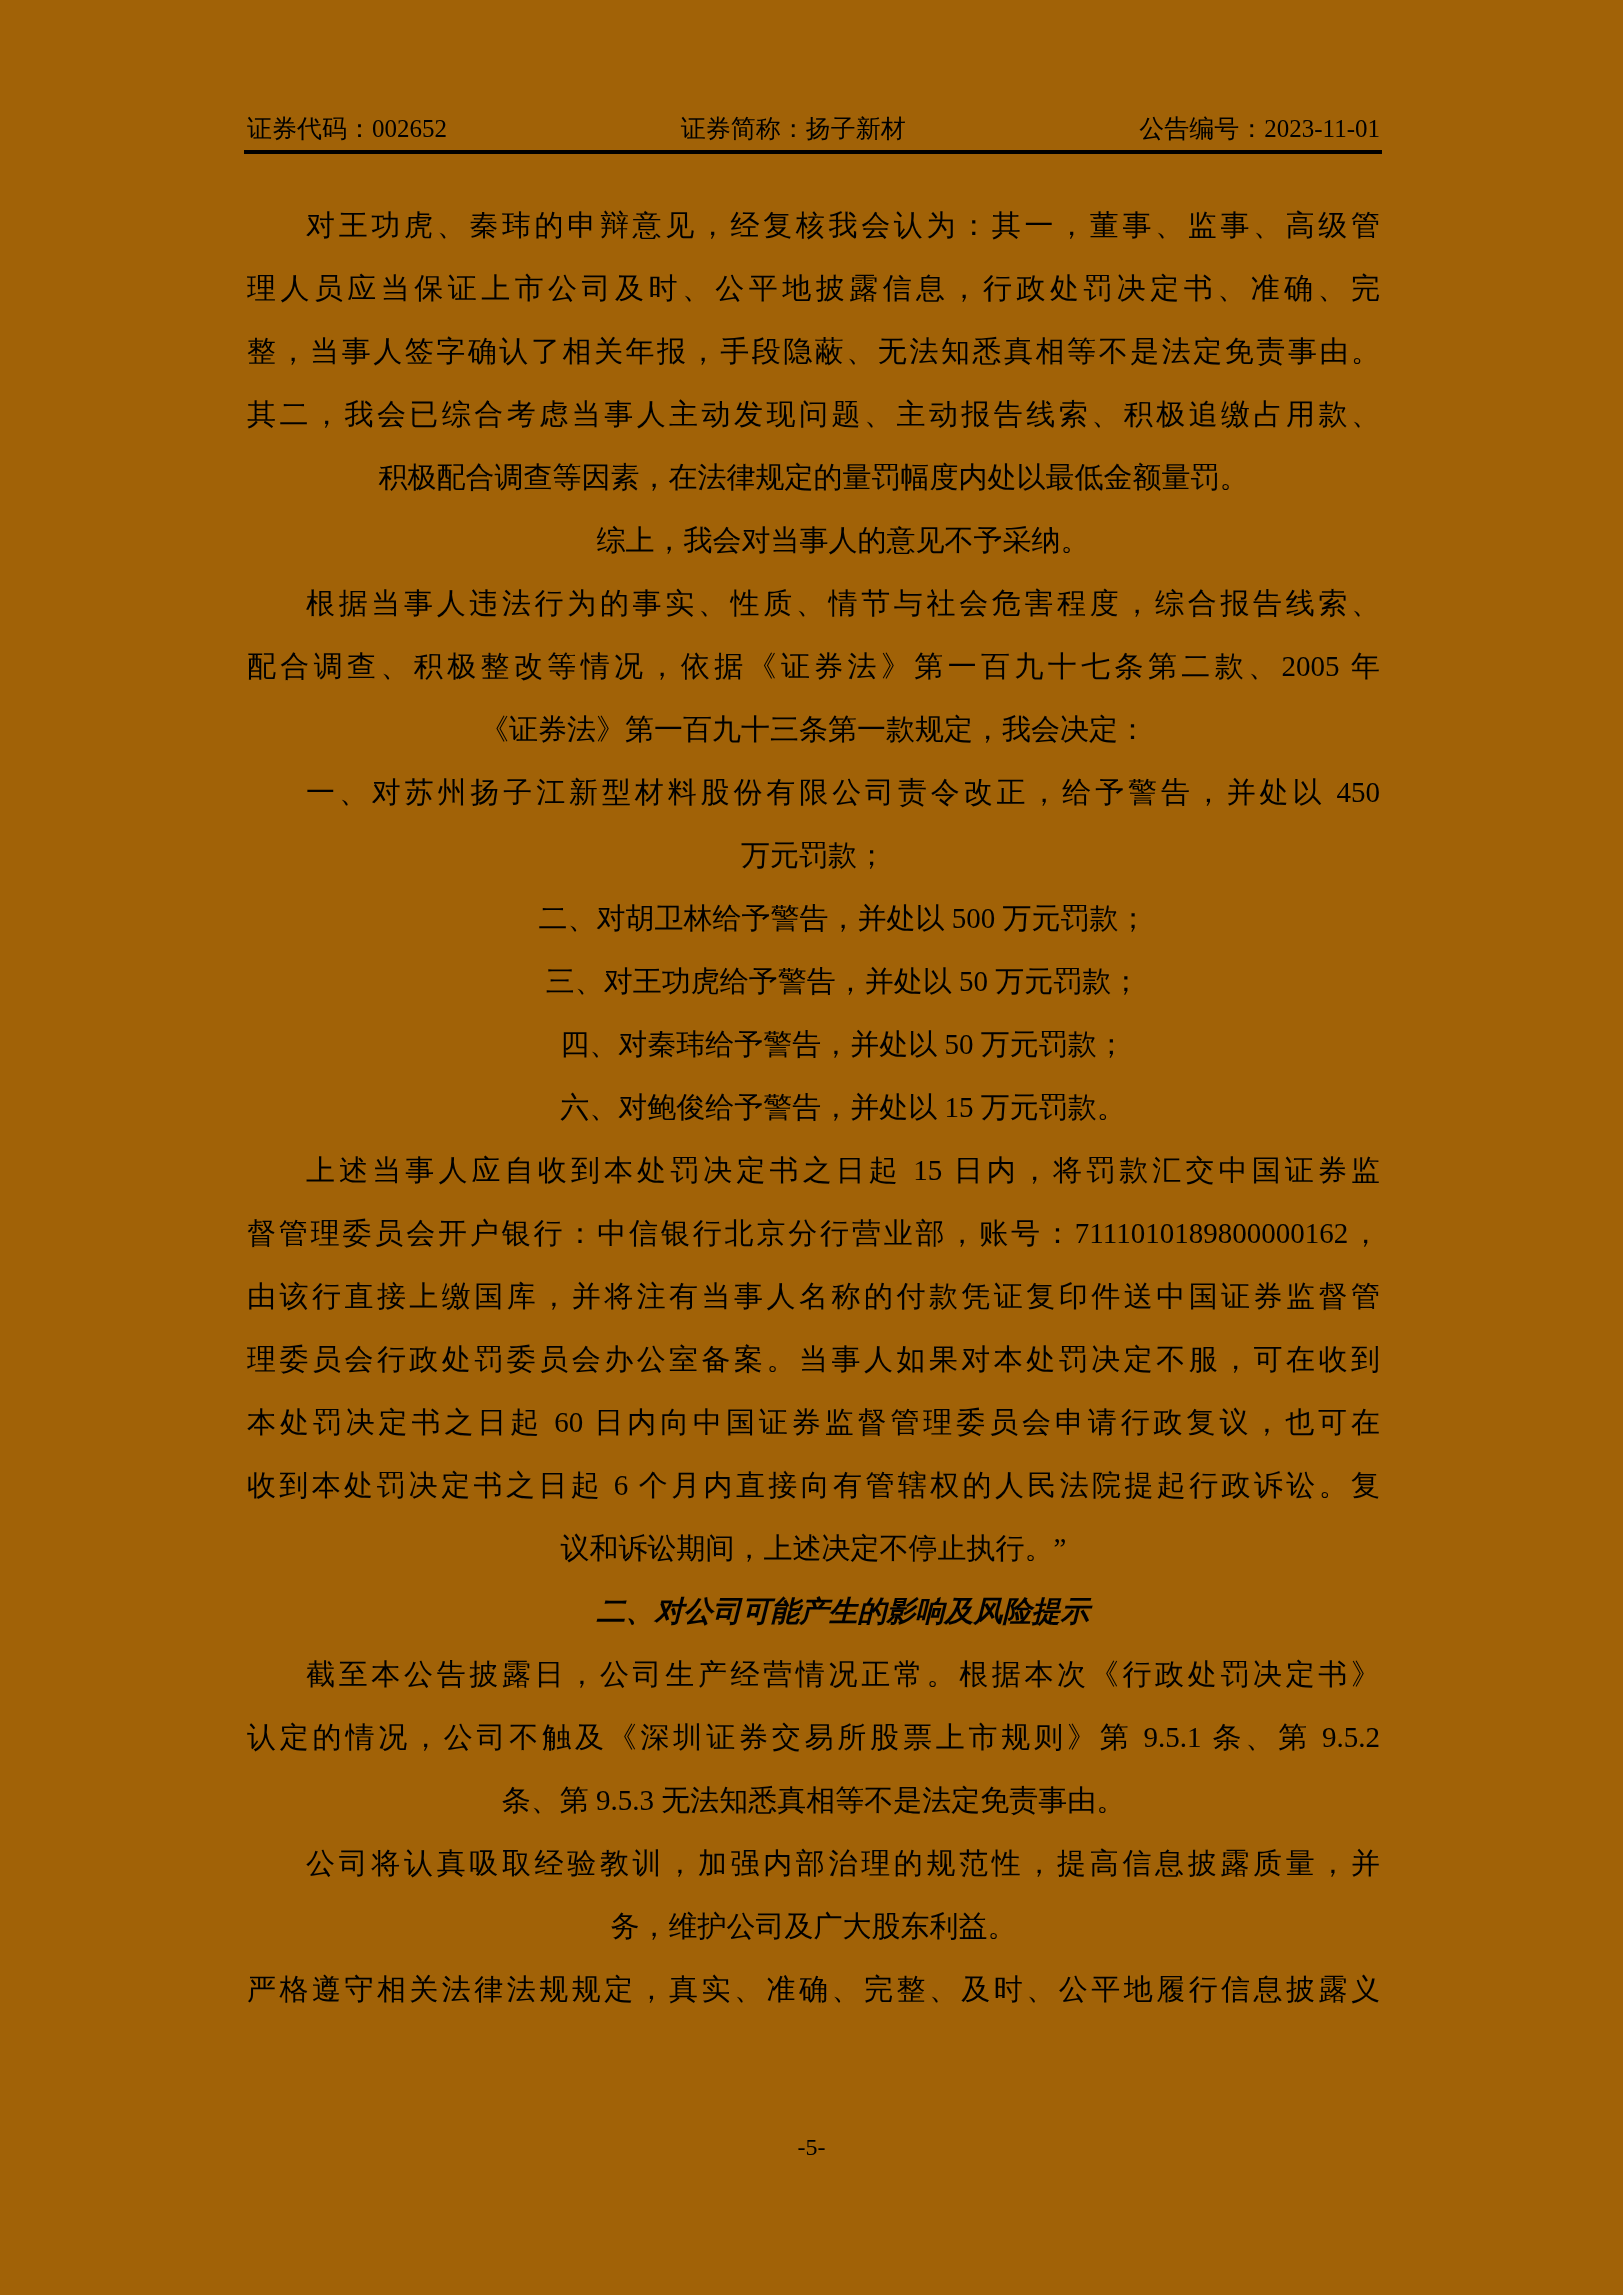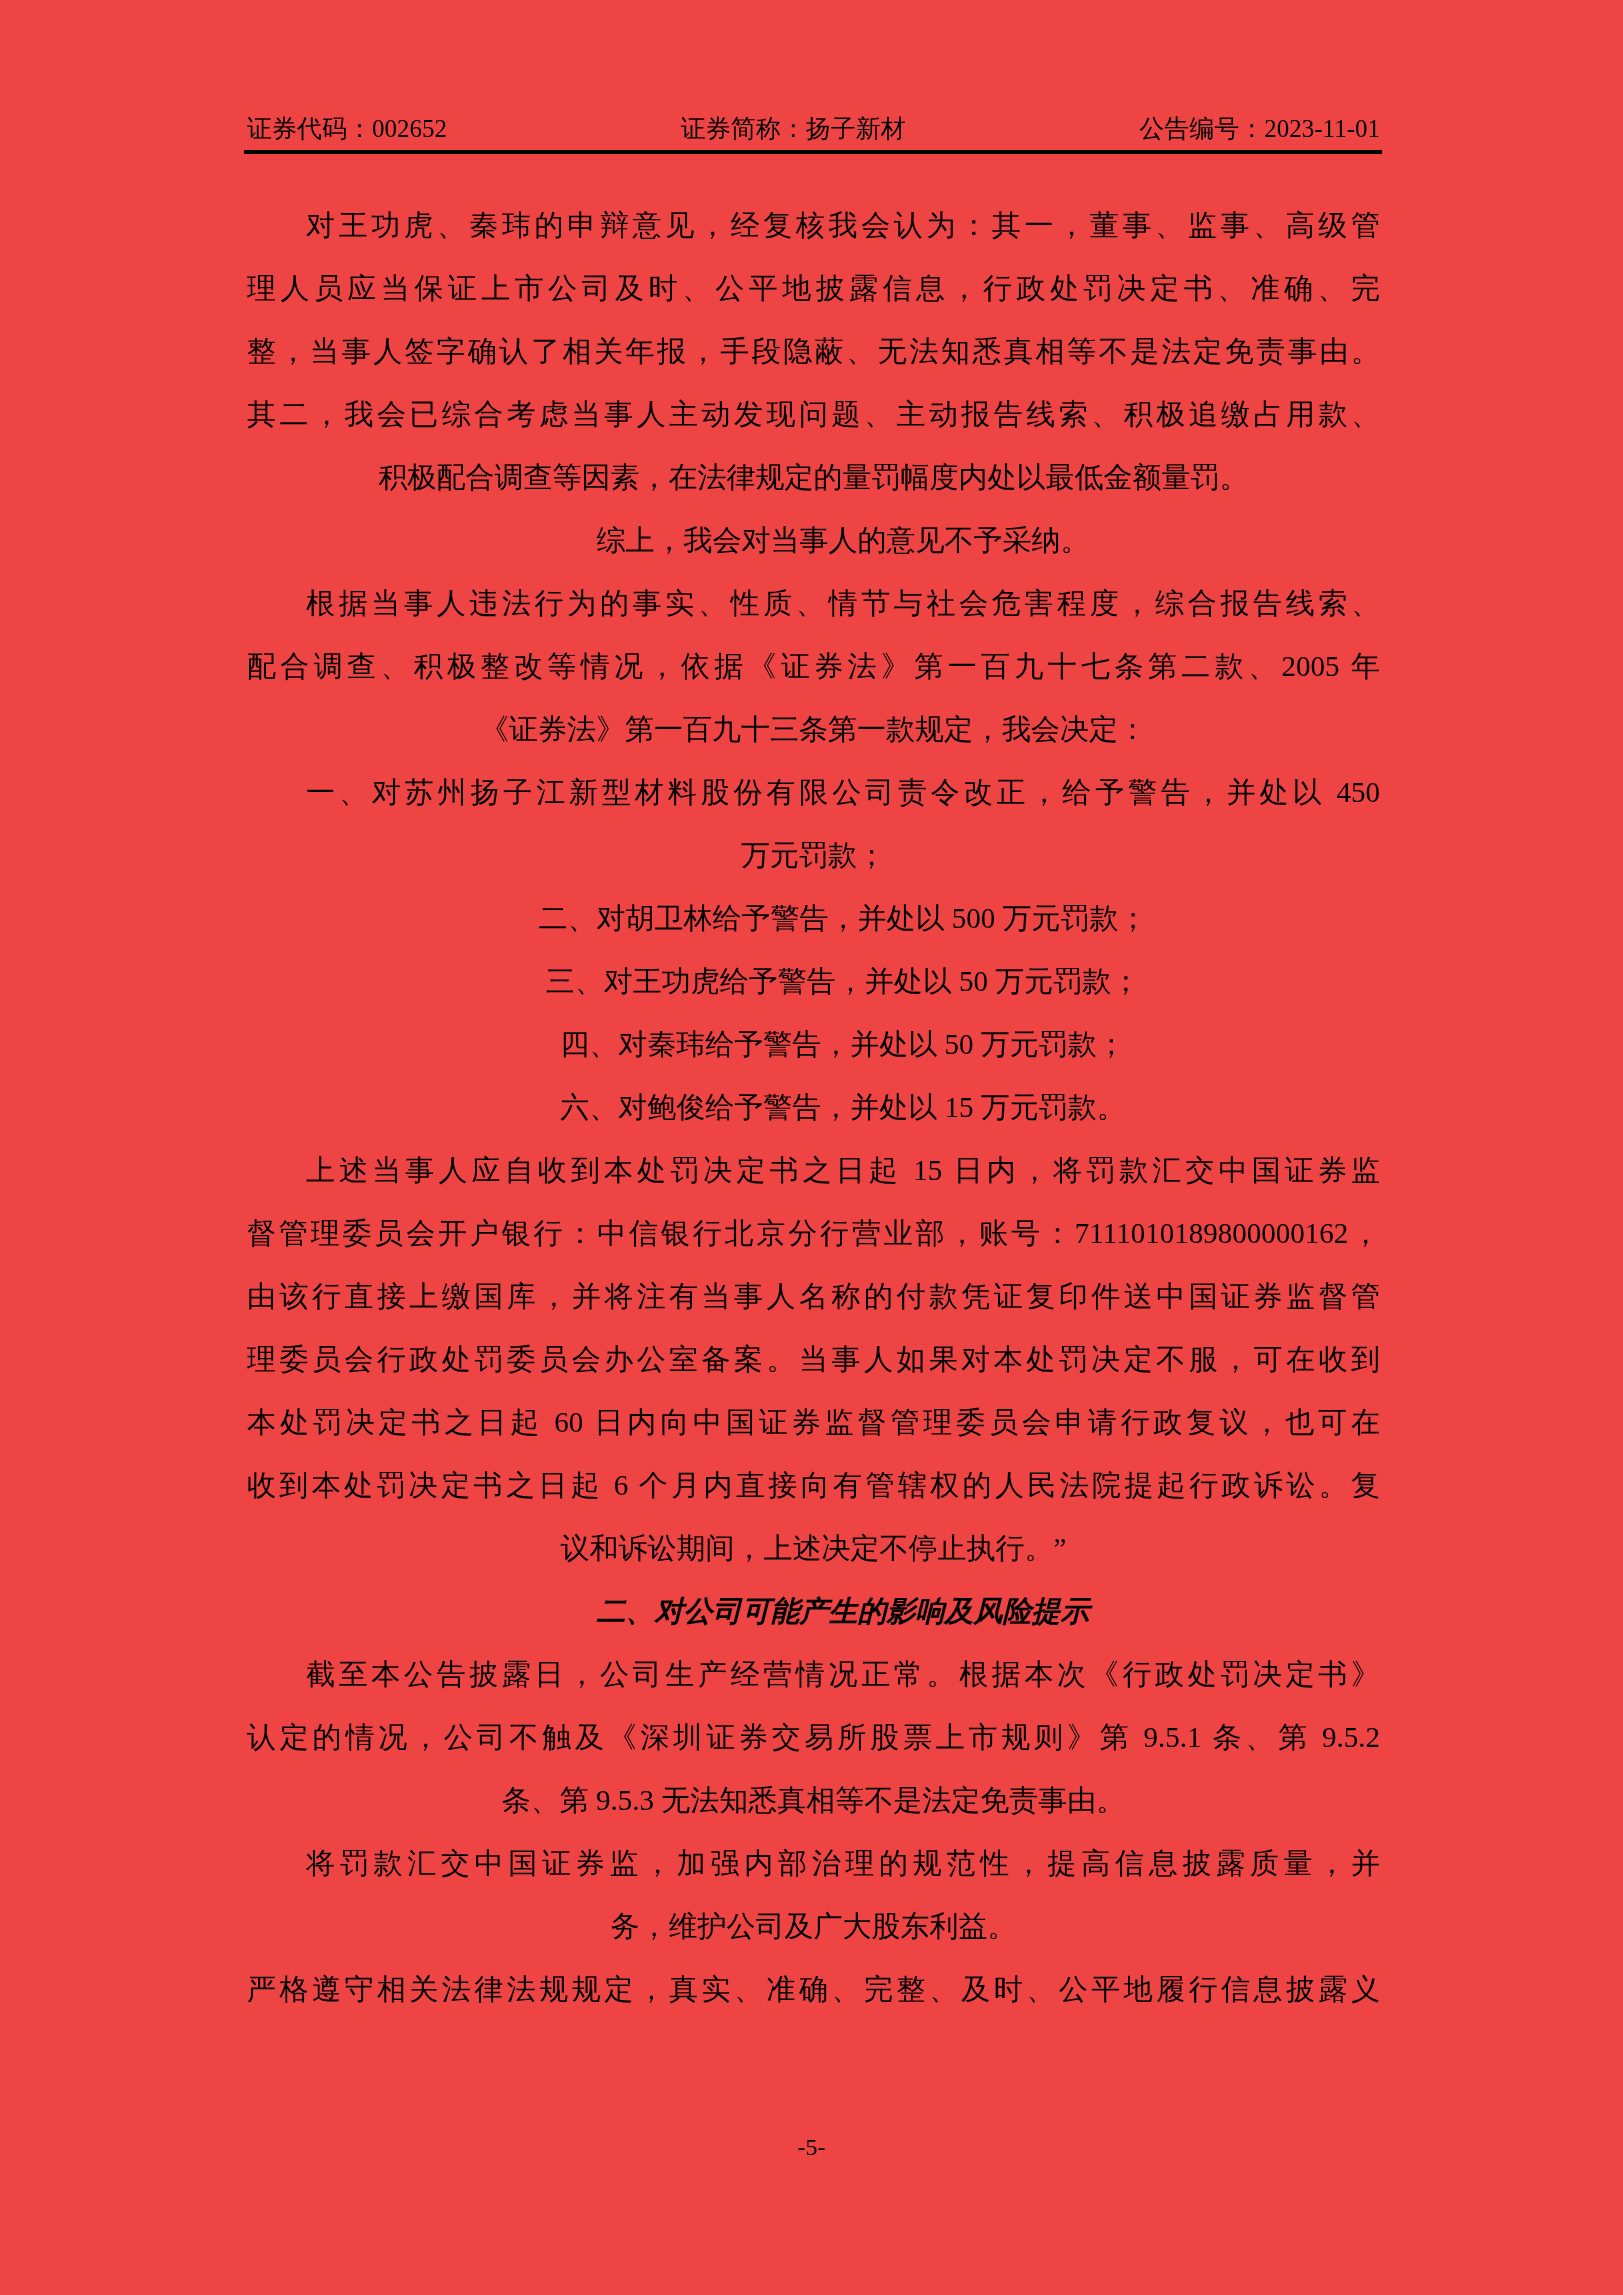--- a/index.html
+++ b/index.html
@@ -1,20 +1,20 @@
 <!DOCTYPE html>
 <html style="font-size:13.5px"><head>
 <meta charset="utf-8">
 <style>
   html, body { margin: 0; padding: 0; background: #ffffff; }
   .page {
     position: relative;
     width: 1623px;
     height: 2295px;
-    background: #ef4444;
+    background: #a16207;
     color: #000000;
     font-family: "Liberation Serif", "DejaVu Serif", serif;
     overflow: hidden;
   }
   .header {
     position: absolute;
     left: 247px;
     top: 112px;
     width: 1133px;
     display: flex;
@@ -94,19 +94,19 @@
       <div class="line justify">督管理委员会开户银行：中信银行北京分行营业部，账号：7111010189800000162，</div>
       <div class="line justify">由该行直接上缴国库，并将注有当事人名称的付款凭证复印件送中国证券监督管</div>
       <div class="line justify">理委员会行政处罚委员会办公室备案。当事人如果对本处罚决定不服，可在收到</div>
       <div class="line justify">本处罚决定书之日起 60 日内向中国证券监督管理委员会申请行政复议，也可在</div>
       <div class="line justify">收到本处罚决定书之日起 6 个月内直接向有管辖权的人民法院提起行政诉讼。复</div>
       <div class="line">议和诉讼期间，上述决定不停止执行。”</div>
       <div class="line indent bold">二、对公司可能产生的影响及风险提示</div>
       <div class="line indent justify">截至本公告披露日，公司生产经营情况正常。根据本次《行政处罚决定书》</div>
       <div class="line justify">认定的情况，公司不触及《深圳证券交易所股票上市规则》第 9.5.1 条、第 9.5.2</div>
       <div class="line">条、第 9.5.3 无法知悉真相等不是法定免责事由。</div>
-      <div class="line indent justify">将罚款汇交中国证券监，加强内部治理的规范性，提高信息披露质量，并</div>
+      <div class="line indent justify">公司将认真吸取经验教训，加强内部治理的规范性，提高信息披露质量，并</div>
       <div class="line">务，维护公司及广大股东利益。</div>
       <div class="line justify">严格遵守相关法律法规规定，真实、准确、完整、及时、公平地履行信息披露义</div>
     </div>
   <div class="footer">-5-</div>
 </div>
 
 
 </body></html>

